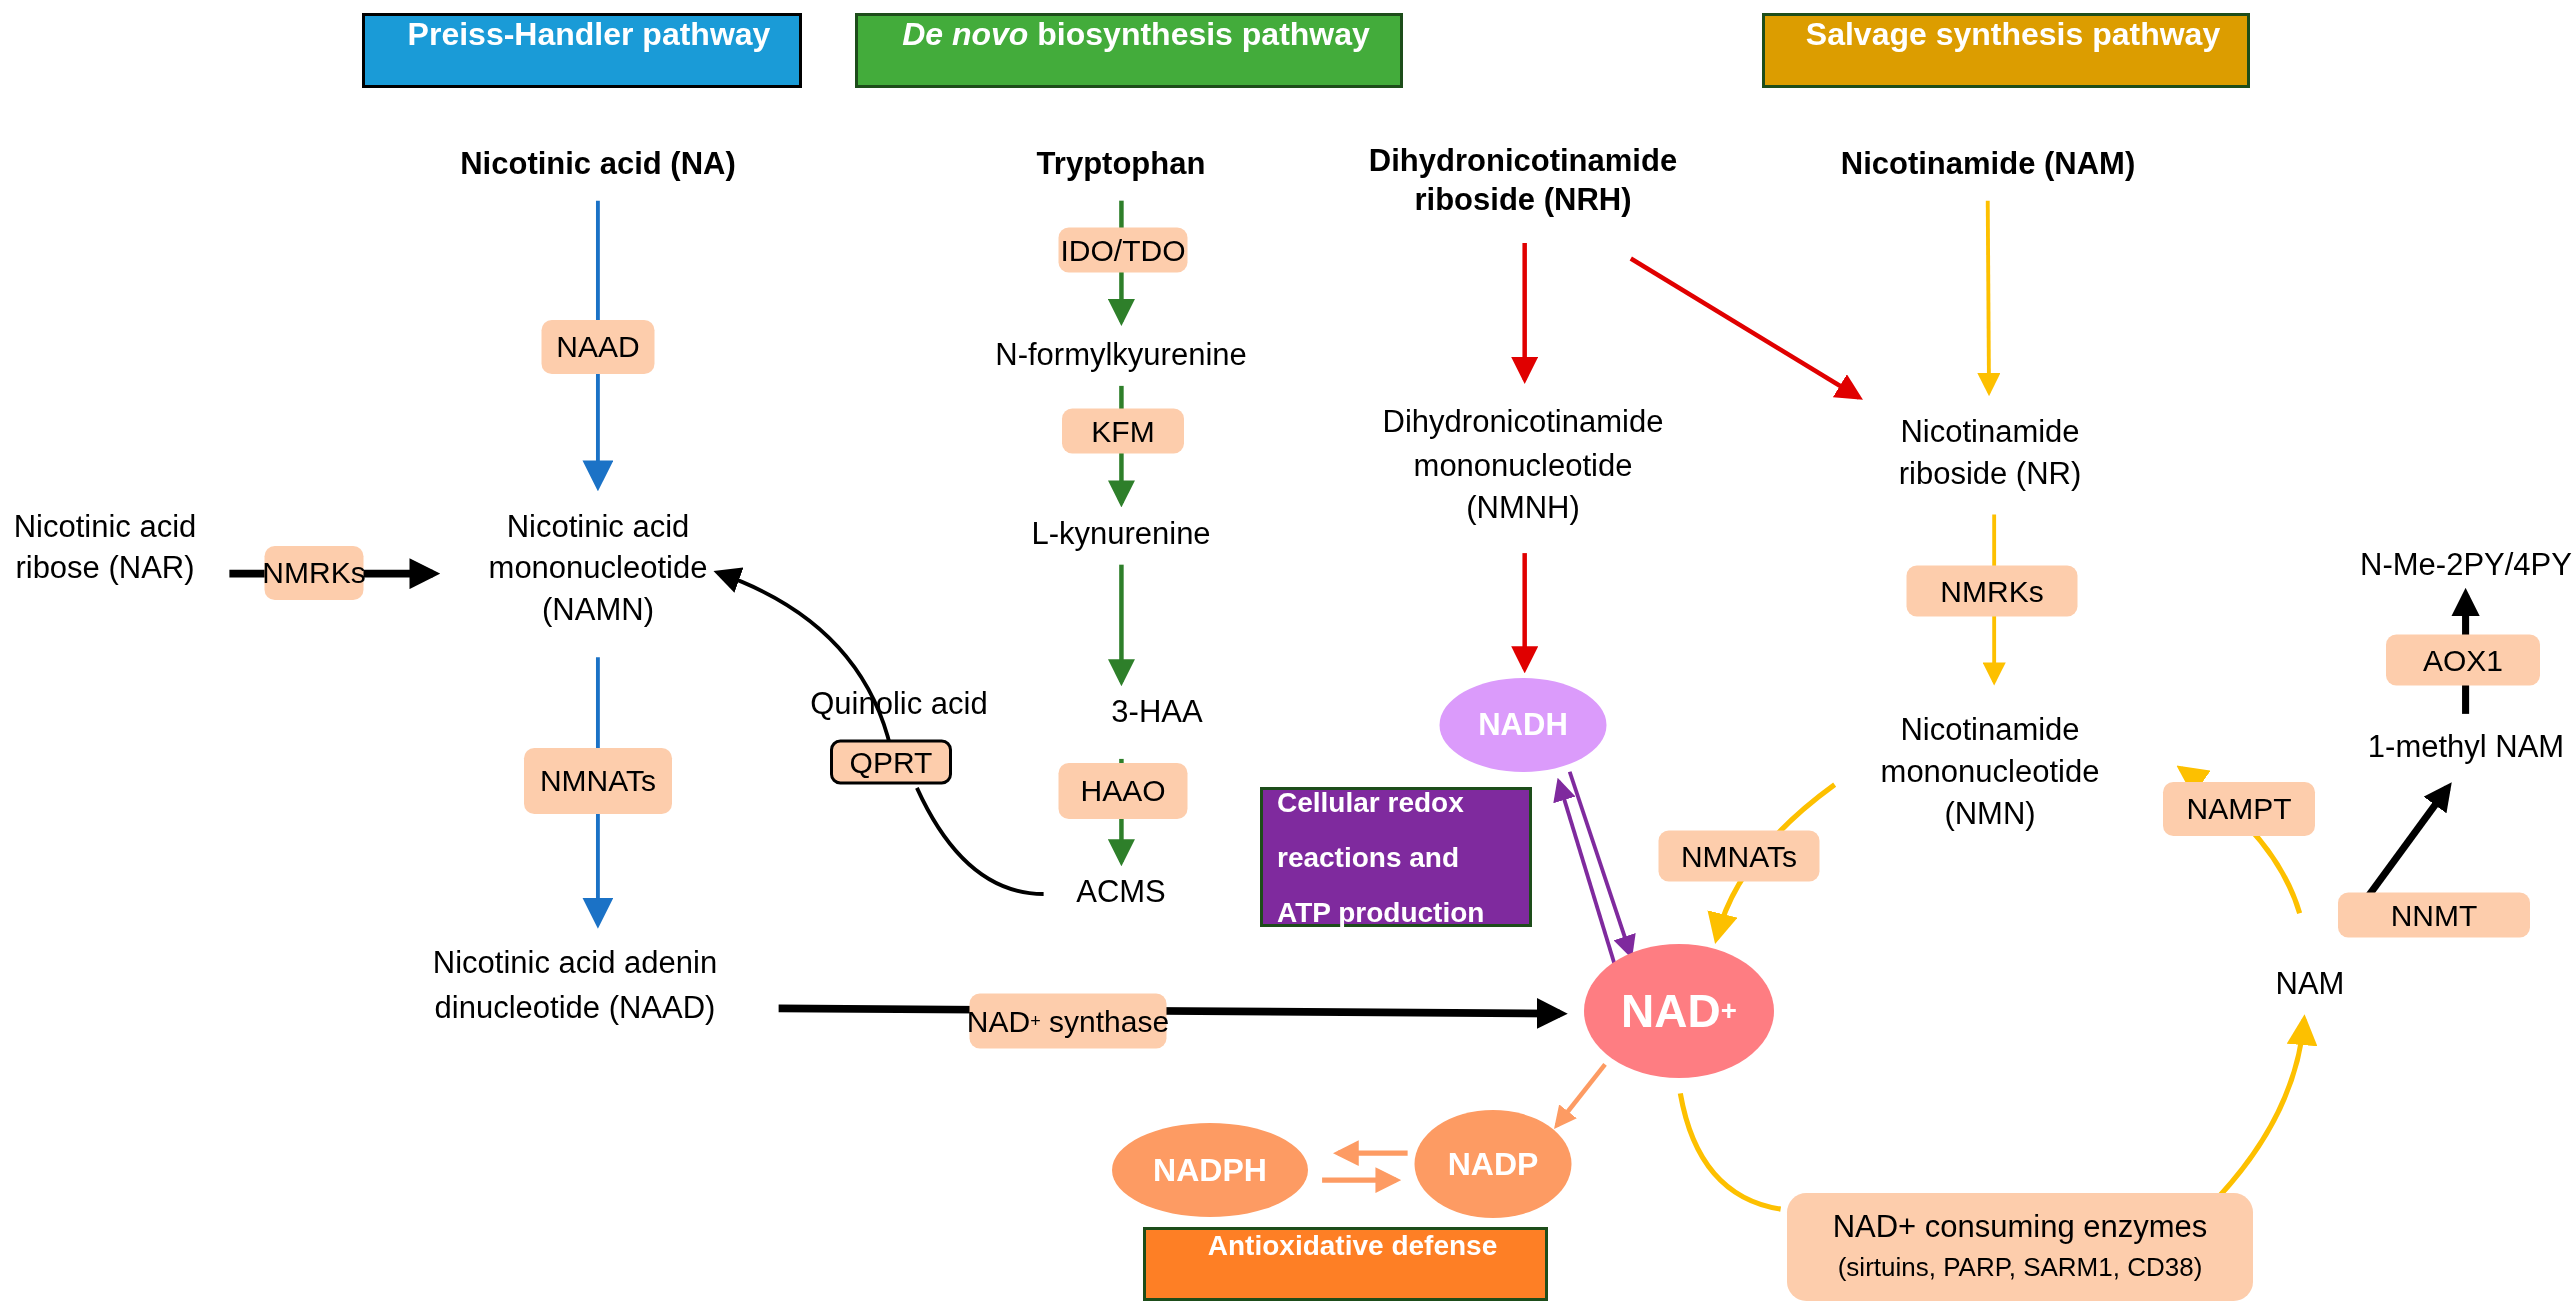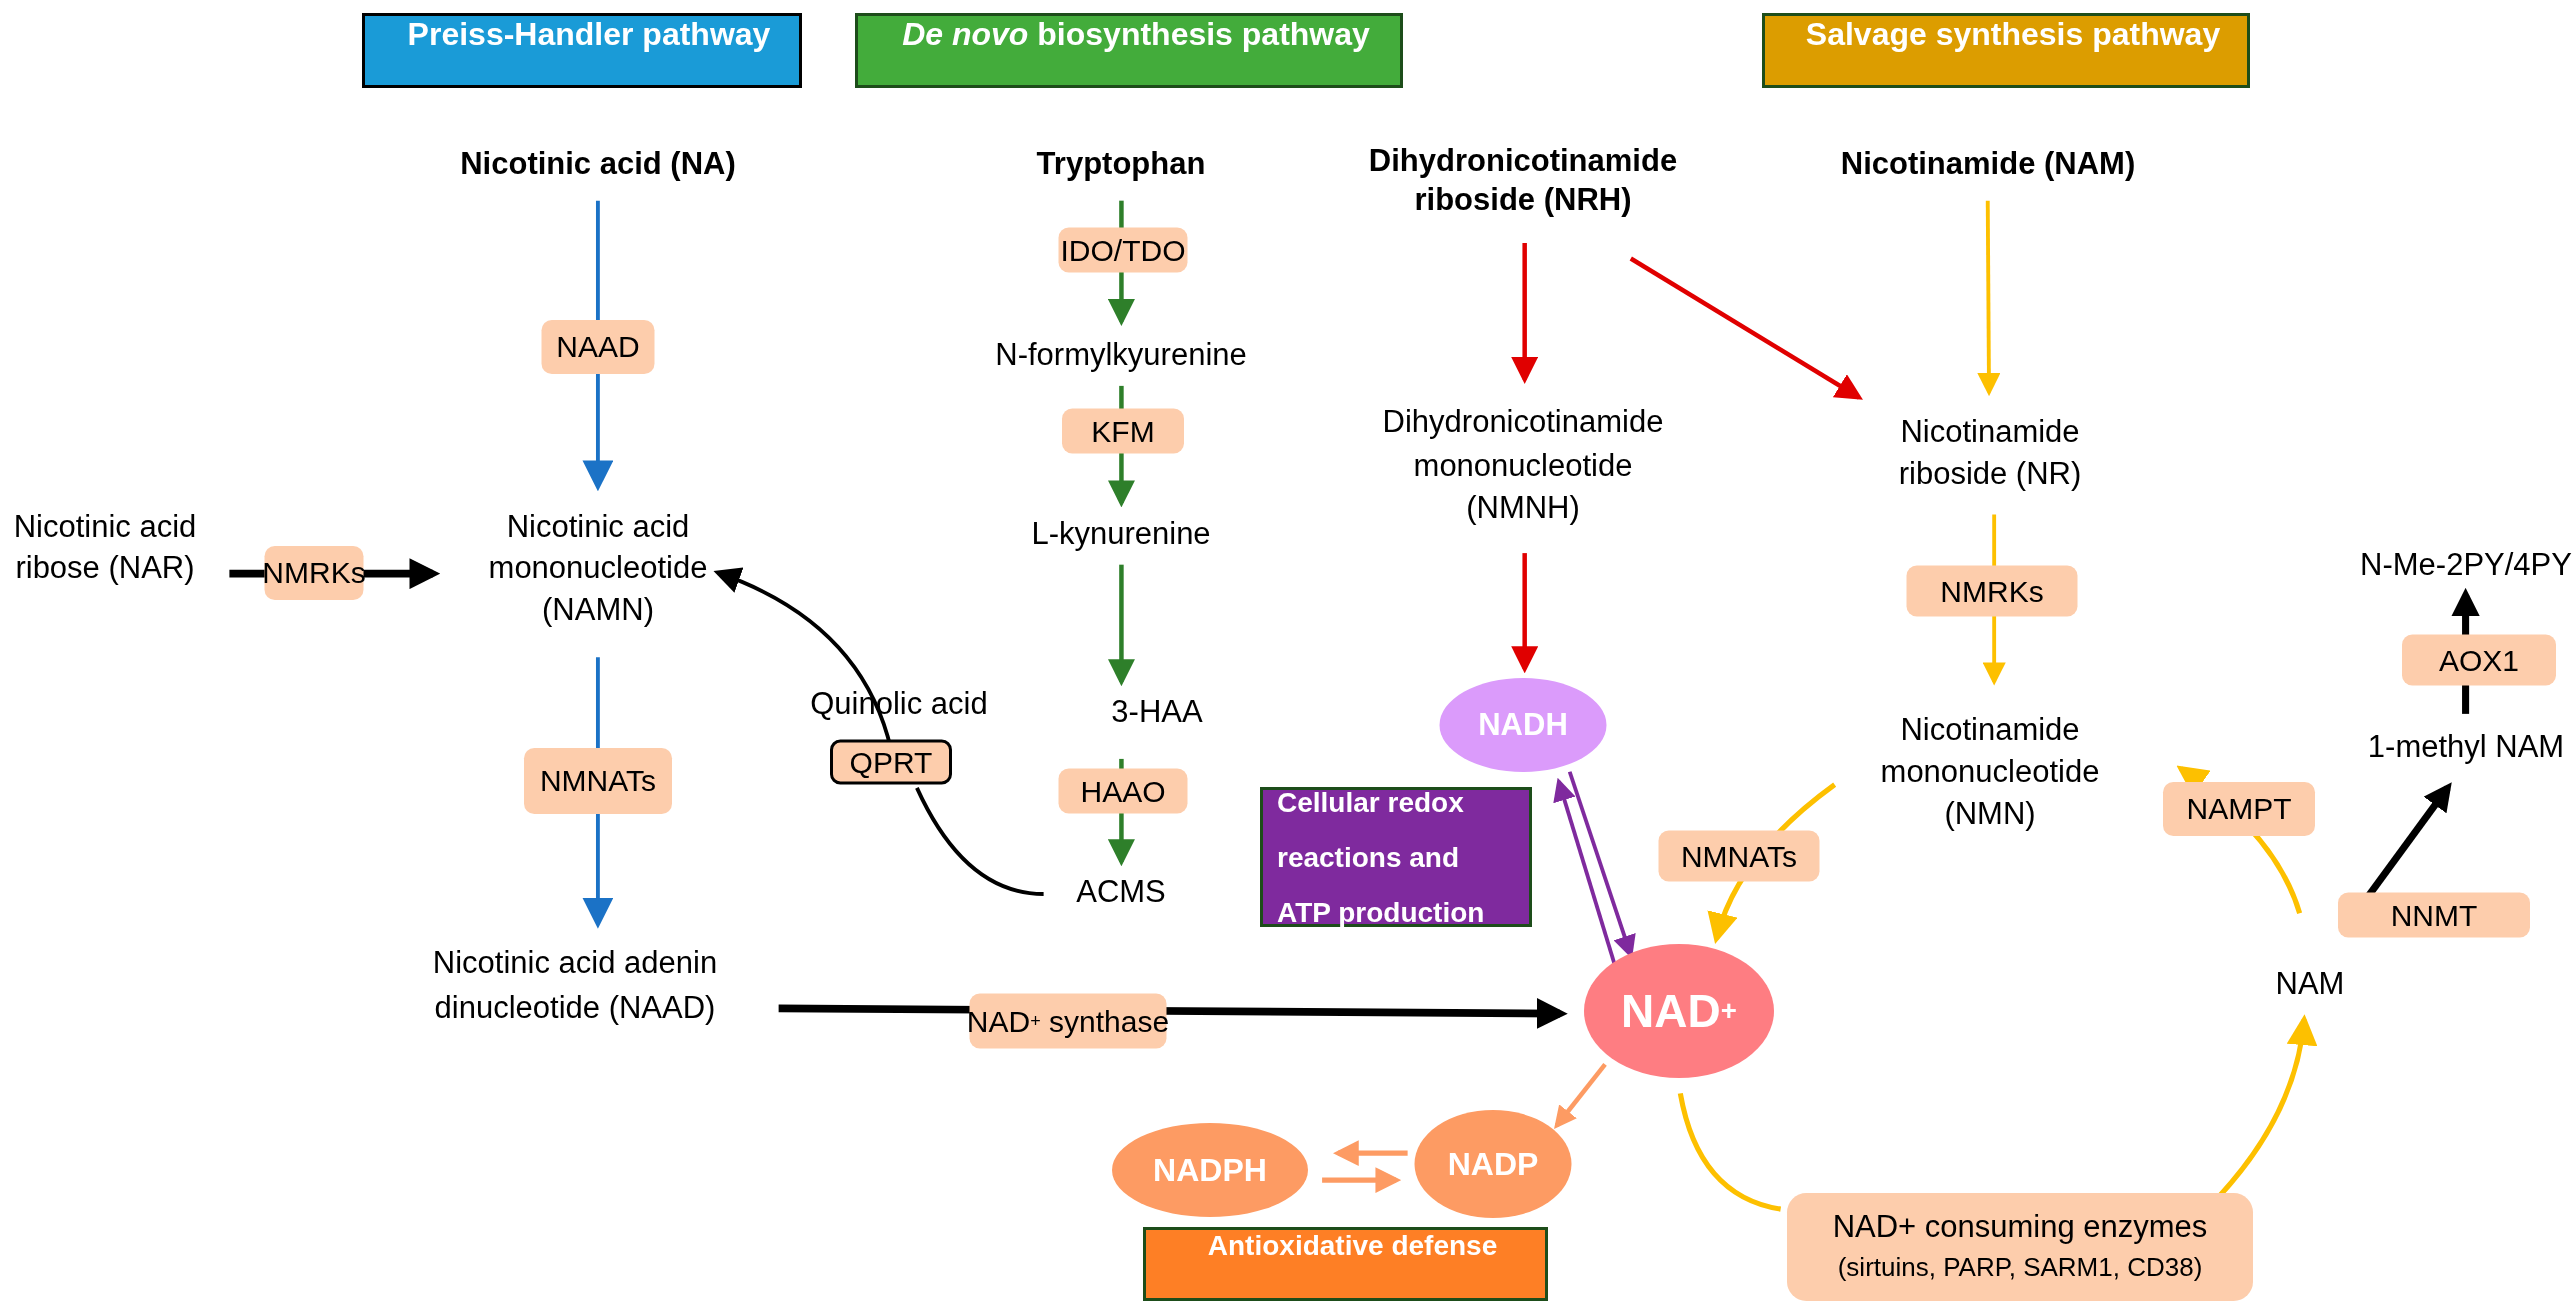--- a/index.html
+++ b/index.html
@@ -121,32 +121,32 @@
 <div class="t" style="left:1990px; top:813px;">(NMN)</div>
 <div class="t" style="left:2310px; top:983px;">NAM</div>
 <div class="t" style="left:2466px; top:746px;">1-methyl NAM</div>
 <div class="t" style="left:2466px; top:564px;">N-Me-2PY/4PY</div>
 
 <div class="enz" style="left:598px; top:347px; width:113px; height:54px;">NAAD</div>
 <div class="enz" style="left:314px; top:573px; width:99px; height:54px;">NMRKs</div>
 <div class="enz" style="left:598px; top:781px; width:148px; height:66px;">NMNATs</div>
 <div class="enz" style="left:1123px; top:250px; width:129px; height:45px;">IDO/TDO</div>
 <div class="enz" style="left:1123px; top:431px; width:122px; height:45px;">KFM</div>
-<div class="enz" style="left:1123px; top:791px; width:129px; height:45px;">HAAO</div>
+<div class="enz" style="left:1123px; top:791px; width:129px; height:56px;">HAAO</div>
 <div class="enz" style="left:891px; top:762px; width:122px; height:45px; border:3.2px solid #000;">QPRT</div>
 <div class="enz" style="left:1068px; top:1021px; width:197px; height:55px;">
     <span>NAD</span>
     <sup>+</sup>
     <span style="white-space:pre;"> synthase</span>
   </div>
 <div class="enz" style="left:1992px; top:591px; width:171px; height:51px;">NMRKs</div>
 <div class="enz" style="left:1739px; top:856px; width:161px; height:51px;">NMNATs</div>
 <div class="enz" style="left:2239px; top:809px; width:152px; height:54px;">NAMPT</div>
 <div class="enz" style="left:2434px; top:915px; width:192px; height:45px;text-align:right;">NNMT</div>
-<div class="enz" style="left:2463px; top:660px; width:154px; height:51px;margin-left:16px;">AOX1</div>
+<div class="enz" style="left:2463px; top:660px; width:154px; height:51px;">AOX1</div>
 <div class="enz" style="left:2020px; top:1247px; width:466px; height:108px; border-radius:19.3px; flex-direction:column; line-height:40px;">
     <span style="font-size:31px;">NAD+ consuming enzymes</span>
     <span style="font-size:26px;">(sirtuins, PARP, SARM1, CD38)</span>
   </div>
 
 <div class="ell" style="left:1679px; top:1011px; width:190px; height:134px; background:#fe7d82; font-size:46px;">
     <span>NAD</span>
     <sup>+</sup>
   </div>
 <div class="ell" style="left:1523px; top:725px; width:167px; height:94px; background:#db9bfb; font-size:31px;">NADH</div>

